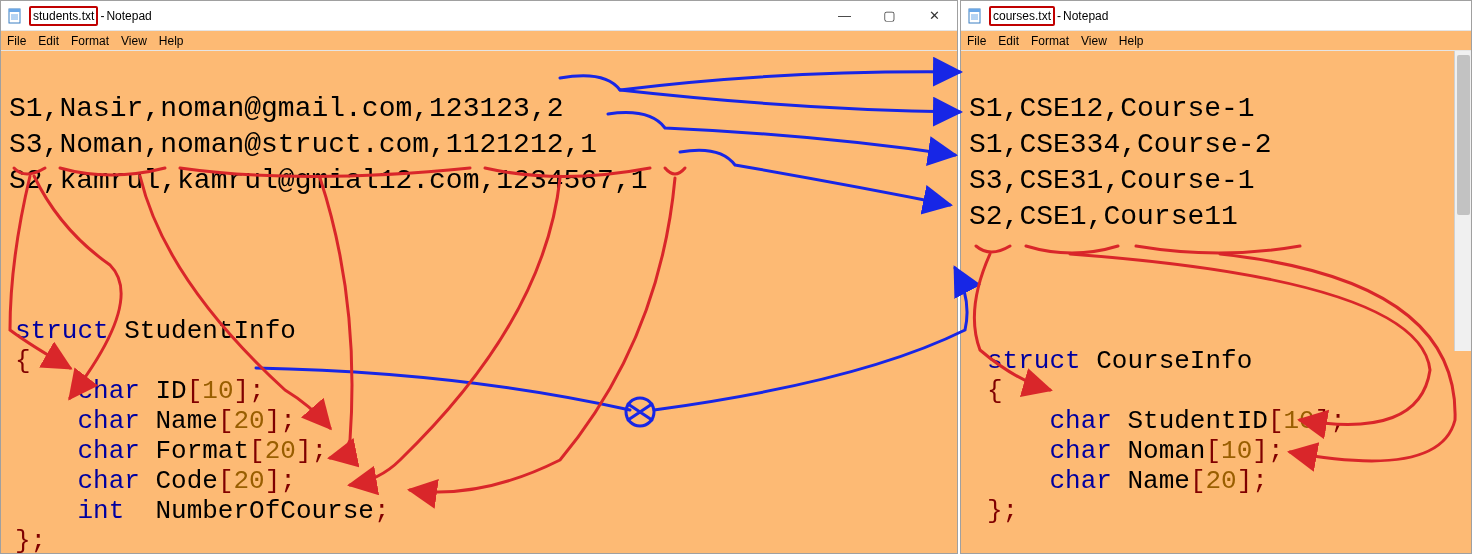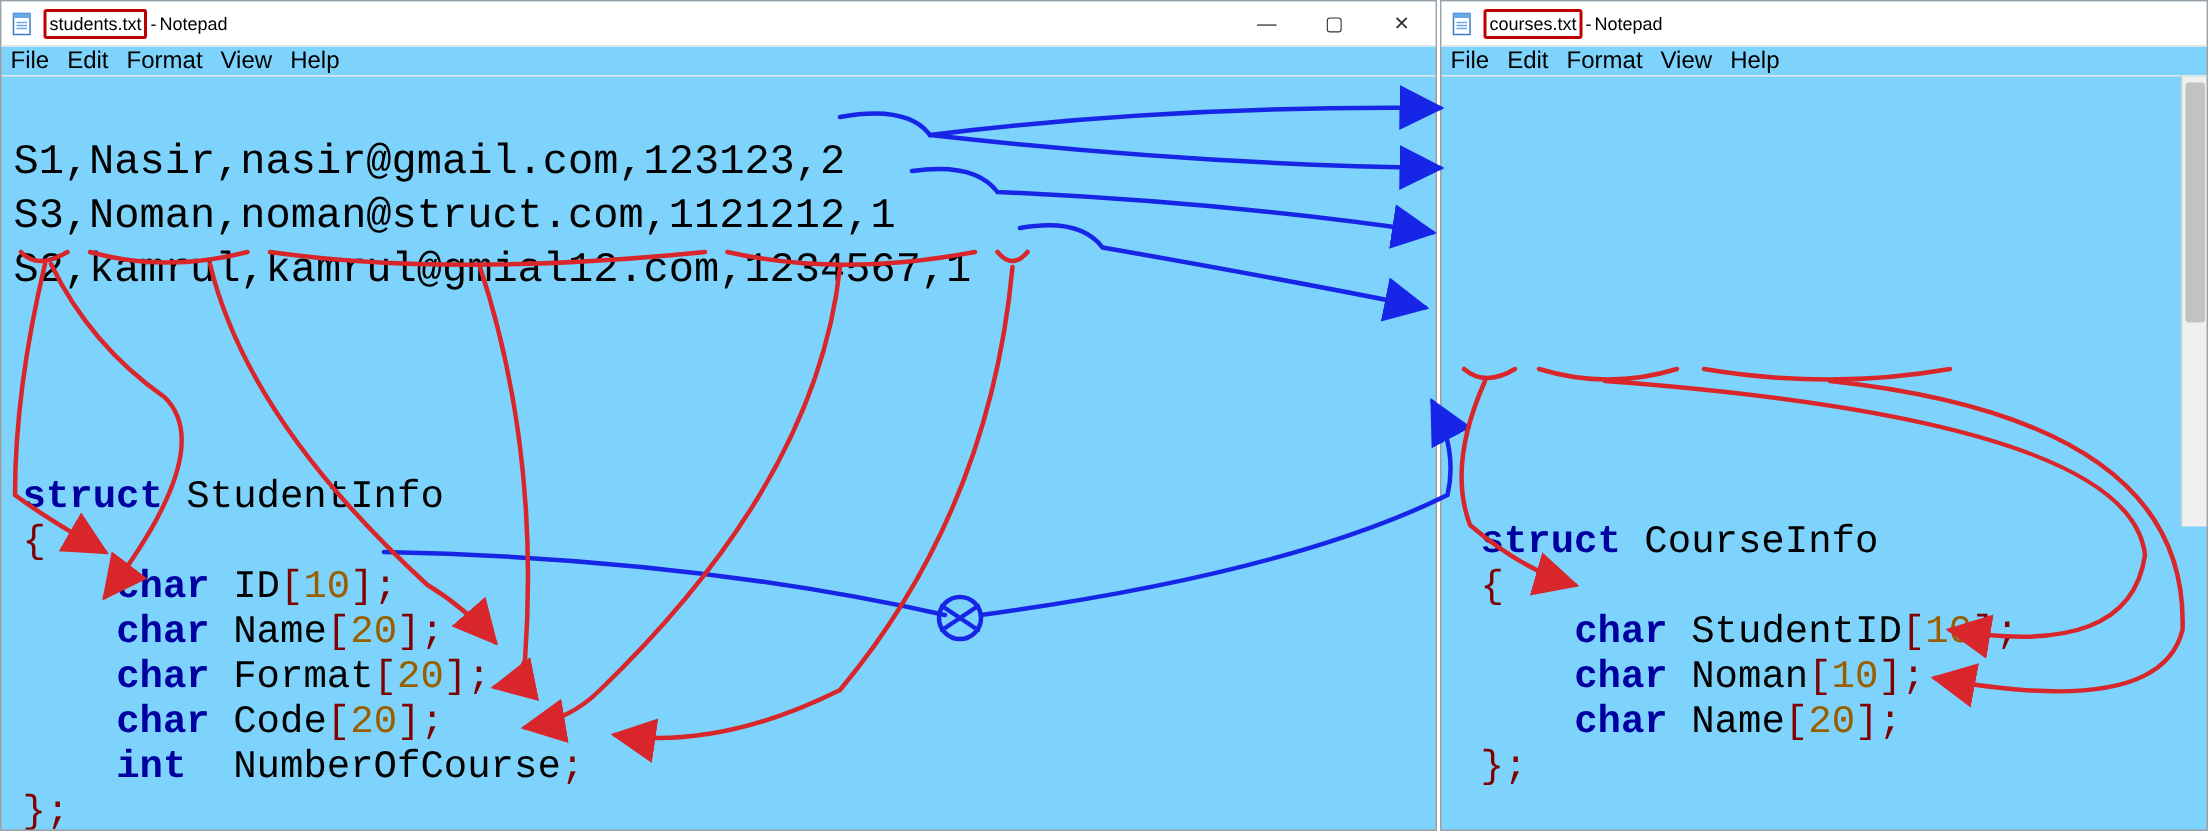--- a/index.html
+++ b/index.html
@@ -10,21 +10,21 @@
     overflow: hidden;
   }
   .workspace {
     position: relative;
     width: 1472px; height: 554px;
     font-family: "Segoe UI", Tahoma, sans-serif;
     color: #000;
   }
   .window {
     position: absolute;
-    background: #7dd3fc;
+    background: #fdba74;
     border: 1px solid #a0a0a0;
     box-shadow: 0 0 0 0 rgba(0,0,0,0);
   }
   .window.left { left: 0; top: 0; width: 958px; height: 554px; }
   .window.right{ left: 960px; top: 0; width: 512px; height: 554px; }
   .titlebar {
     display: flex;
     align-items: center;
     height: 30px;
     background: #fff;
@@ -58,21 +58,21 @@
   .winbtn {
     width: 45px; height: 100%;
     display: flex; align-items:center; justify-content:center;
     font-size: 13px; color:#333;
   }
   .menubar {
     display: flex;
     align-items: center;
     height: 20px;
     padding-left: 6px;
-    font-size: 16px;
+    font-size: 12px;
     color: #000;
     gap: 12px;
     border-bottom: 1px solid #e5e5e5;
   }
   .menubar span { cursor: default; }
   .content {
     position: relative;
     padding: 4px 8px 8px 8px;
     height: calc(100% - 50px);
     overflow: hidden;
@@ -86,21 +86,21 @@
   }
   .code {
     position: absolute;
     font-family: Consolas, "Courier New", monospace;
     font-size: 26px;
     line-height: 30px;
     white-space: pre;
   }
   .code.left { left: 14px; top: 235px; }
   .code.right{ left: 26px; top: 265px; }
-  .kw  { color:#0000a0; font-weight:bold; }
+  .kw  { color:#0000a0; font-weight:normal; }
   .tp  { color:#000000; }
   .num { color:#995e00; }
   .pn  { color:#800000; }
   .right-scroll {
     position:absolute;
     right:0; top:50px;
     width:17px; height:300px;
     background:#f0f0f0;
     border-left:1px solid #d0d0d0;
   }
@@ -145,21 +145,21 @@
     </div>
     <div class="menubar">
       <span>File</span>
       <span>Edit</span>
       <span>Format</span>
       <span>View</span>
       <span>Help</span>
     </div>
     <div class="content">
       <div class="txtlines">
-<span>S1,Nasir,nasir@gmail.com,123123,2</span>
+<span>S1,Nasir,noman@gmail.com,123123,2</span>
 <span>S3,Noman,noman@struct.com,1121212,1</span>
 <span>S2,kamrul,kamrul@gmial12.com,1234567,1</span>
       </div>
 
       <div class="code left">
 <span class="kw">struct</span> <span class="tp">StudentInfo</span>
 <span class="pn">{</span>
     <span class="kw">char</span> <span class="tp">ID</span><span class="pn">[</span><span class="num">10</span><span class="pn">];</span>
     <span class="kw">char</span> <span class="tp">Name</span><span class="pn">[</span><span class="num">20</span><span class="pn">];</span>
     <span class="kw">char</span> <span class="tp">Format</span><span class="pn">[</span><span class="num">20</span><span class="pn">];</span>
@@ -186,20 +186,26 @@
       <span>Notepad</span>
     </div>
     <div class="menubar">
       <span>File</span>
       <span>Edit</span>
       <span>Format</span>
       <span>View</span>
       <span>Help</span>
     </div>
     <div class="content">
+      <div class="txtlines">
+<span>S1,CSE12,Course-1</span>
+<span>S1,CSE334,Course-2</span>
+<span>S3,CSE31,Course-1</span>
+<span>S2,CSE1,Course11</span>
+      </div>
 
       <div class="code right">
 <span class="kw">struct</span> <span class="tp">CourseInfo</span>
 <span class="pn">{</span>
     <span class="kw">char</span> <span class="tp">StudentID</span><span class="pn">[</span><span class="num">10</span><span class="pn">];</span>
     <span class="kw">char</span> <span class="tp">Noman</span><span class="pn">[</span><span class="num">10</span><span class="pn">];</span>
     <span class="kw">char</span> <span class="tp">Name</span><span class="pn">[</span><span class="num">20</span><span class="pn">];</span>
 <span class="pn">};</span>
       </div>
     </div>

